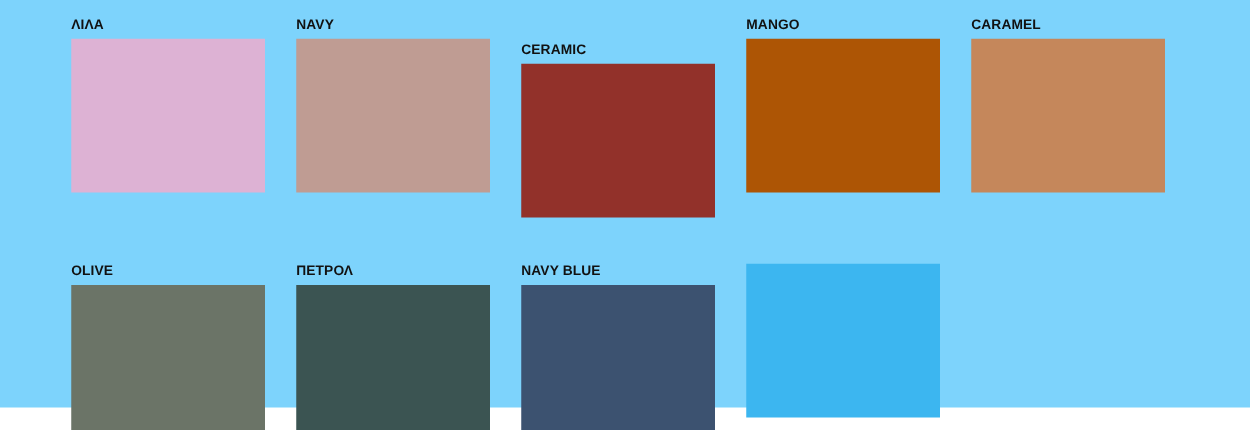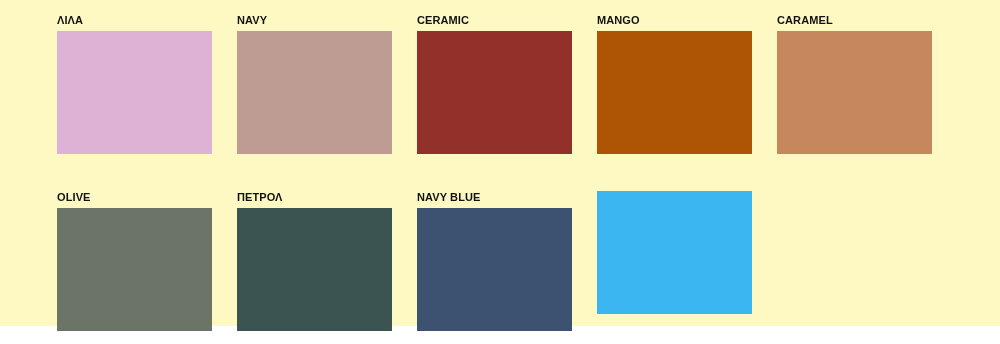--- a/index.html
+++ b/index.html
@@ -11,21 +11,21 @@
     width: 1000px;
     height: 344px;
     background: #ffffff;
     font-family: "Liberation Sans", sans-serif;
     overflow: hidden;
   }
   #palette-board {
     position: relative;
     width: 1000px;
     height: 326px;
-    background: #fef9c3;
+    background: #7dd3fc;
   }
   .swatch-grid {
     position: absolute;
     left: 57px;
     top: 14px;
     width: 910px;
   }
   .swatch-row {
     display: flex;
     flex-direction: row;
@@ -72,21 +72,21 @@
         <span class="swatch-label" style="color: rgb(17, 17, 17);">ΛIΛA</span>
         <span class="swatch-chip" style="background-color: rgb(221, 178, 212);"></span>
       </div>
 
       <div class="swatch-cell">
         <span class="swatch-label" style="color: rgb(17, 17, 17);">NAVY</span>
         <span class="swatch-chip" style="background-color: rgb(191, 156, 147);"></span>
       </div>
 
       <div class="swatch-cell">
-        <span class="swatch-label" style="color: rgb(17, 17, 17);">CERAMIC</span>
+        <span class="swatch-label" style="color: rgb(17, 17, 17); margin-top: 20px;">CERAMIC</span>
         <span class="swatch-chip" style="background-color: rgb(146, 49, 42);"></span>
       </div>
 
       <div class="swatch-cell">
         <span class="swatch-label" style="color: rgb(17, 17, 17);">MANGO</span>
         <span class="swatch-chip" style="background-color: rgb(173, 85, 5);"></span>
       </div>
 
       <div class="swatch-cell">
         <span class="swatch-label" style="color: rgb(17, 17, 17);">CARAMEL</span>

